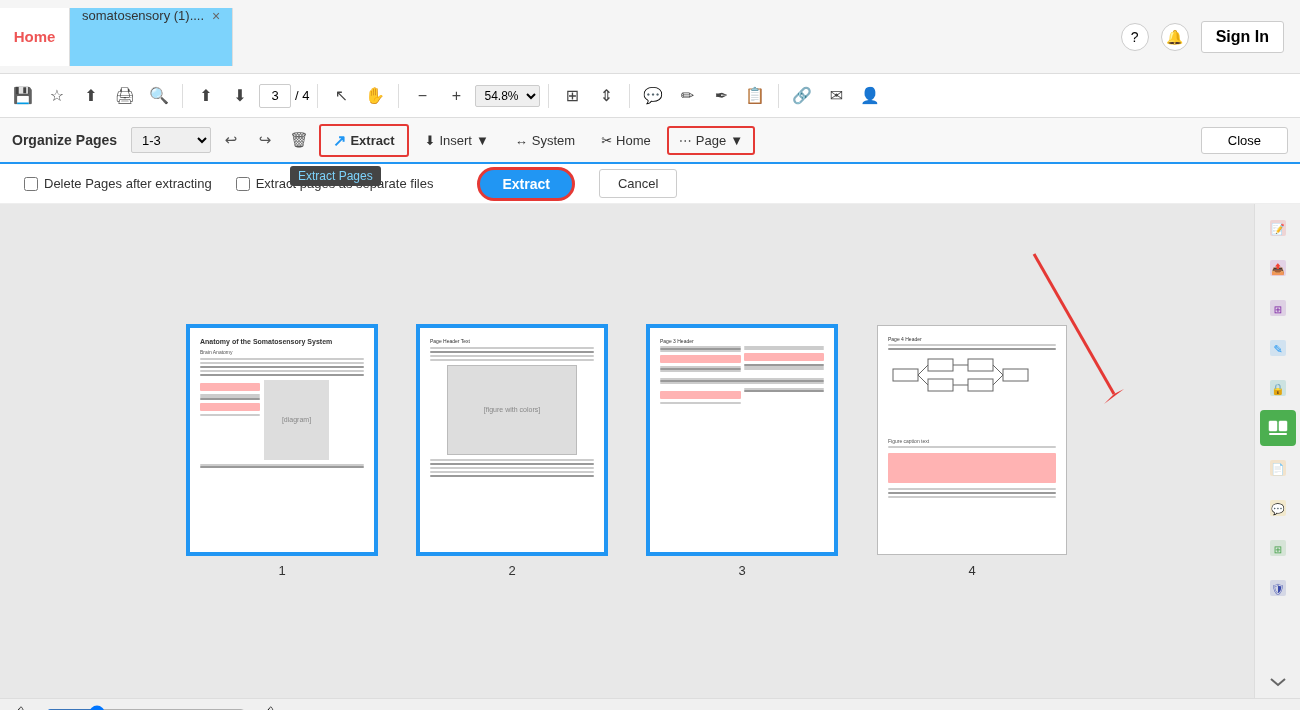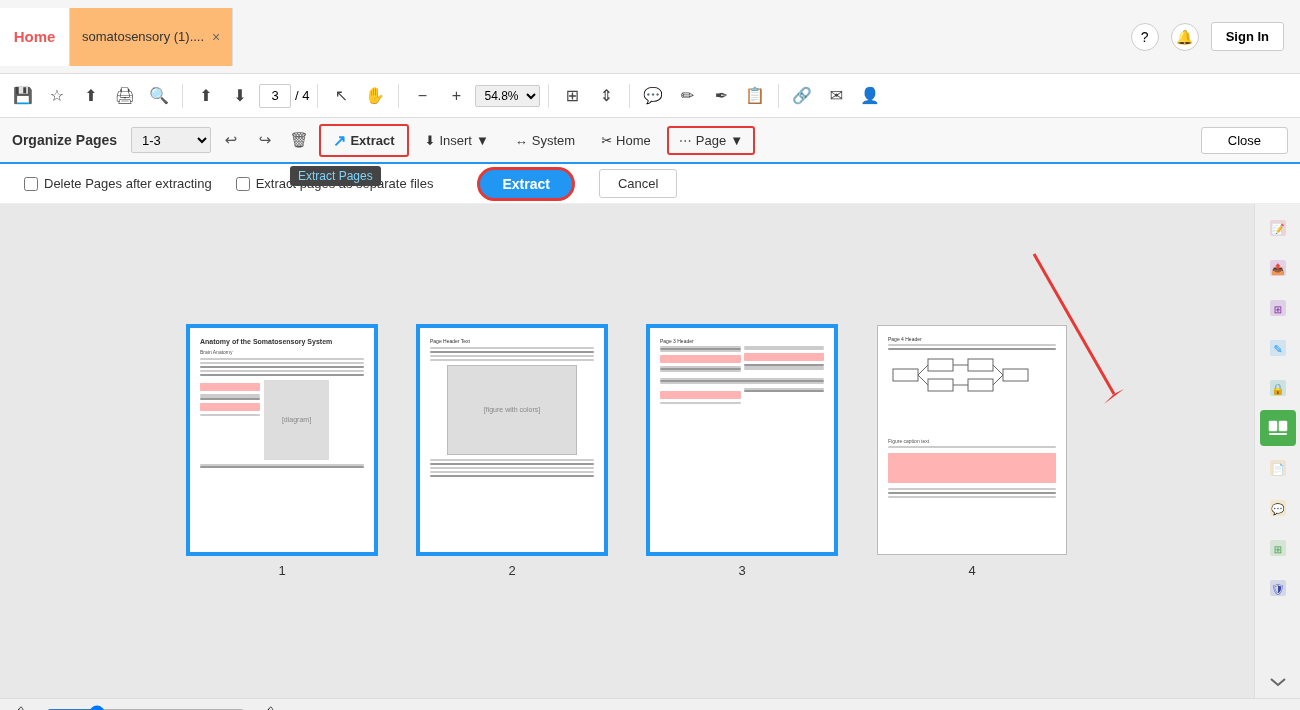--- a/index.html
+++ b/index.html
@@ -16,38 +16,38 @@
       color: #e55; font-weight: 600; font-size: 15px;
       border-right: 1px solid #ddd; cursor: pointer;
     }
     .tools-tab {
       display: flex; align-items: center; justify-content: center;
       width: 70px; height: 58px; background: #f5f5f5;
       color: #333; font-weight: 600; font-size: 15px;
       border-right: 1px solid #ddd; cursor: pointer;
     }
     .file-tab {
-      display: flex; align-items: center; height: 58px;
-      background: #fdba74; border-right: 1px solid #ddd;
+      display: flex; align-items: flex-start; height: 58px;
+      background: #7dd3fc; border-right: 1px solid #ddd;
       padding: 0 12px; color: #333; font-size: 13px;
       position: relative;
     }
     .file-tab .tab-name { margin-right: 8px; }
     .file-tab .close-btn { color: #666; cursor: pointer; font-size: 14px; }
     .top-right {
       margin-left: auto; display: flex; align-items: center; gap: 12px;
       padding-right: 16px;
     }
     .top-right .help-btn, .top-right .notif-btn {
       width: 28px; height: 28px; display: flex; align-items: center; justify-content: center;
       border: 1px solid #ccc; border-radius: 50%; cursor: pointer; background: #fff; font-size: 14px;
     }
     .top-right .signin-btn {
       padding: 6px 14px; background: #fff; border: 1px solid #ccc;
-      border-radius: 3px; cursor: pointer; font-size: 13px; font-weight: 600;
+      border-radius: 3px; cursor: pointer; font-size: 16px; font-weight: 600;
     }
 
     
     .toolbar {
       display: flex; align-items: center; height: 44px;
       background: #fff; border-bottom: 1px solid #ddd; padding: 0 8px; gap: 4px;
     }
     .tool-btn {
       display: flex; align-items: center; justify-content: center;
       width: 30px; height: 30px; border: none; background: transparent;

